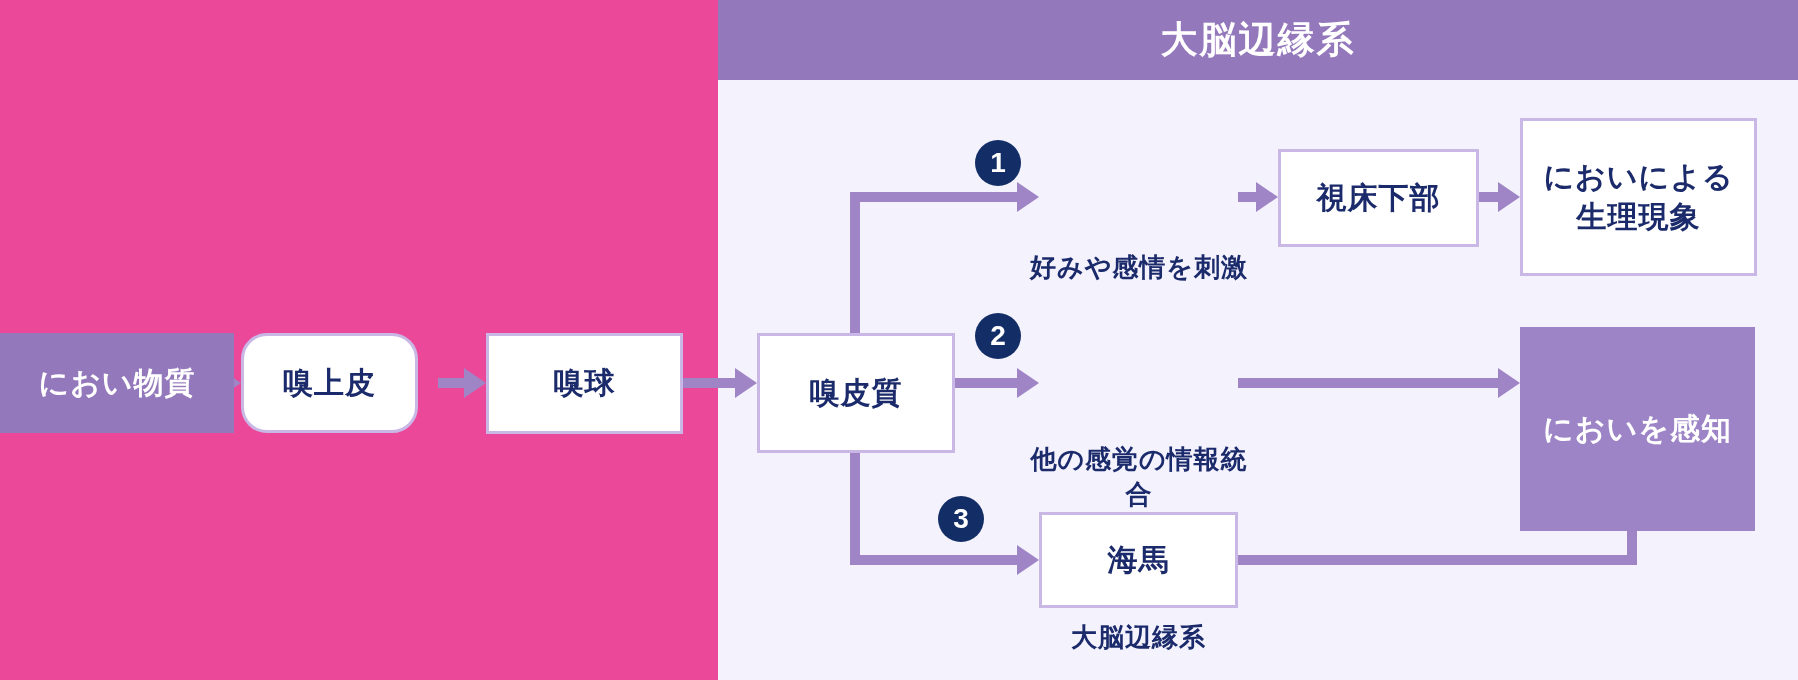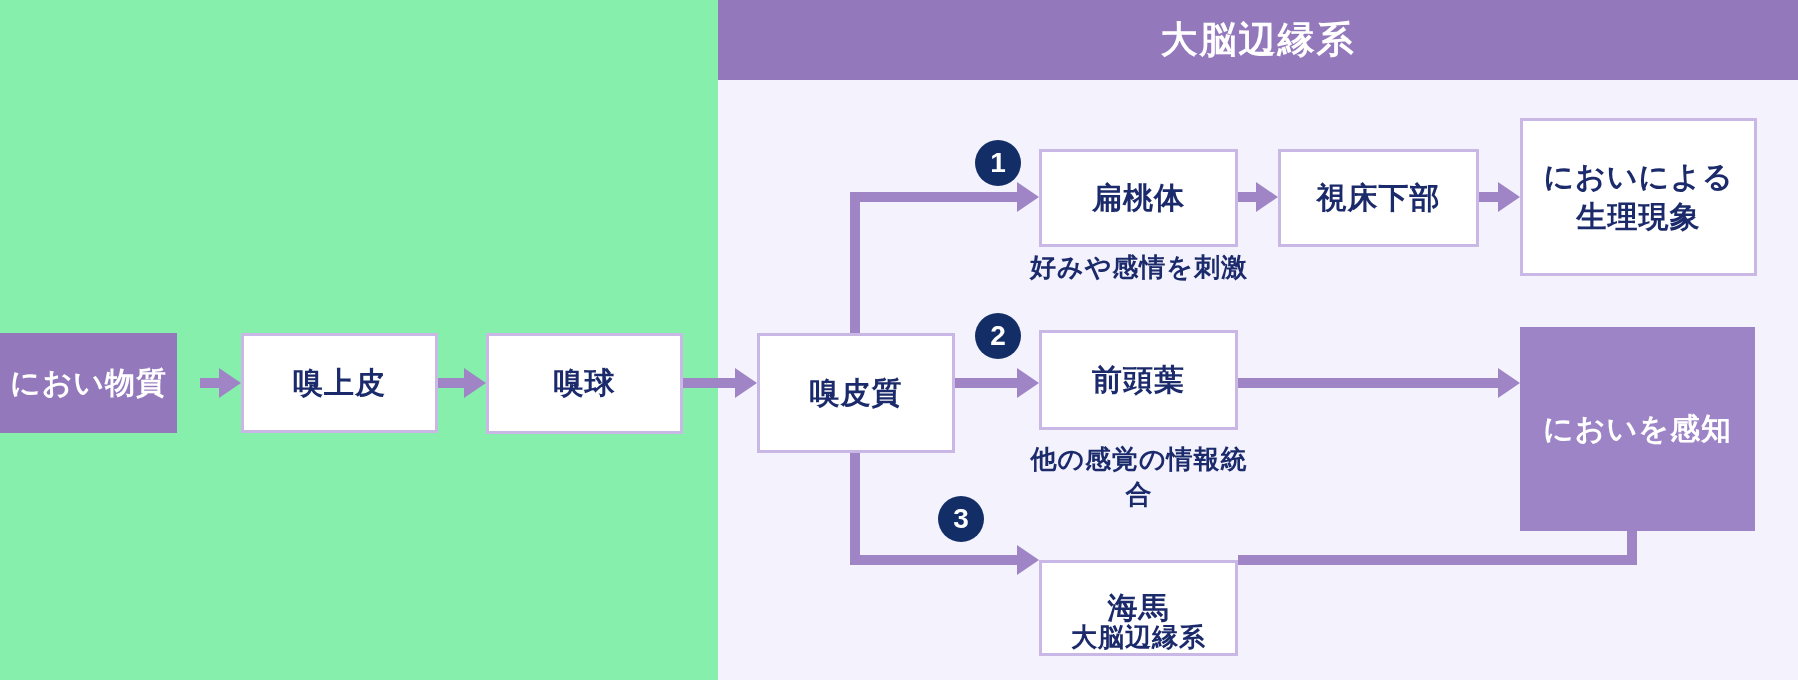--- a/index.html
+++ b/index.html
@@ -1,19 +1,19 @@
 <!DOCTYPE html>
 <html><head>
 <meta charset="utf-8">
 <style>
   html,body{margin:0;padding:0;background:#000;}
   #canvas{
     position:relative;
     width:1798px;height:680px;
-    background:#86efac;
+    background:#ec4899;
     overflow:hidden;
     font-family:"Liberation Sans","DejaVu Sans",sans-serif;
   }
   
   .panel{
     position:absolute;left:718px;top:0;width:1080px;height:680px;
     background:#f4f2fd;
   }
   .banner{
     position:absolute;left:718px;top:0;width:1080px;height:80px;
@@ -99,52 +99,46 @@
   <div class="h-line" style="left:1238px;top:192px;width:20px;height:10px;"></div>
   <div class="ah-right" style="left:1256px;top:182px;"></div>
 
   <div class="h-line" style="left:1479px;top:192px;width:21px;height:10px;"></div>
   <div class="ah-right" style="left:1498px;top:182px;"></div>
 
   <div class="h-line" style="left:1238px;top:555px;width:399px;height:10px;"></div>
   <div class="v-line" style="left:1627px;top:507px;width:10px;height:58px;"></div>
   <div class="ah-up" style="left:1617px;top:487px;"></div>
 
-  <div class="node-purple" style="left:0;top:333px;width:177px;height:100px;">
+  <div class="node-purple" style="left:0;top:333px;width:234px;height:100px;">
     <span>におい物質</span>
   </div>
-  <div class="node" style="left:241px;top:333px;width:197px;height:100px;">
+  <div class="node" style="left:241px;top:333px;width:177px;height:100px;border-radius:26px;">
     <span>嗅上皮</span>
   </div>
   <div class="node" style="left:486px;top:333px;width:197px;height:101px;">
     <span>嗅球</span>
   </div>
   <div class="node" style="left:757px;top:333px;width:198px;height:120px;">
     <span>嗅皮質</span>
   </div>
 
-  <div class="node" style="left:1039px;top:149px;width:199px;height:98px;">
-    <span>扁桃体</span>
-  </div>
   <div class="node" style="left:1520px;top:118px;width:237px;height:158px;">
     <span class="prewrap">においによる
 生理現象</span>
   </div>
   <div class="node" style="left:1278px;top:149px;width:201px;height:98px;">
     <span>視床下部</span>
   </div>
 
-  <div class="node" style="left:1039px;top:330px;width:199px;height:100px;">
-    <span>前頭葉</span>
-  </div>
   <div class="node-purple lite" style="left:1520px;top:327px;width:235px;height:204px;">
     <span>においを感知</span>
   </div>
 
-  <div class="node" style="left:1039px;top:512px;width:199px;height:96px;margin-top:48px;">
+  <div class="node" style="left:1039px;top:512px;width:199px;height:96px;">
     <span>海馬</span>
   </div>
 
   <div class="badge" style="left:975px;top:140px;">
     <span>1</span>
   </div>
   <div class="badge" style="left:975px;top:313px;">
     <span>2</span>
   </div>
   <div class="badge" style="left:938px;top:496px;">

